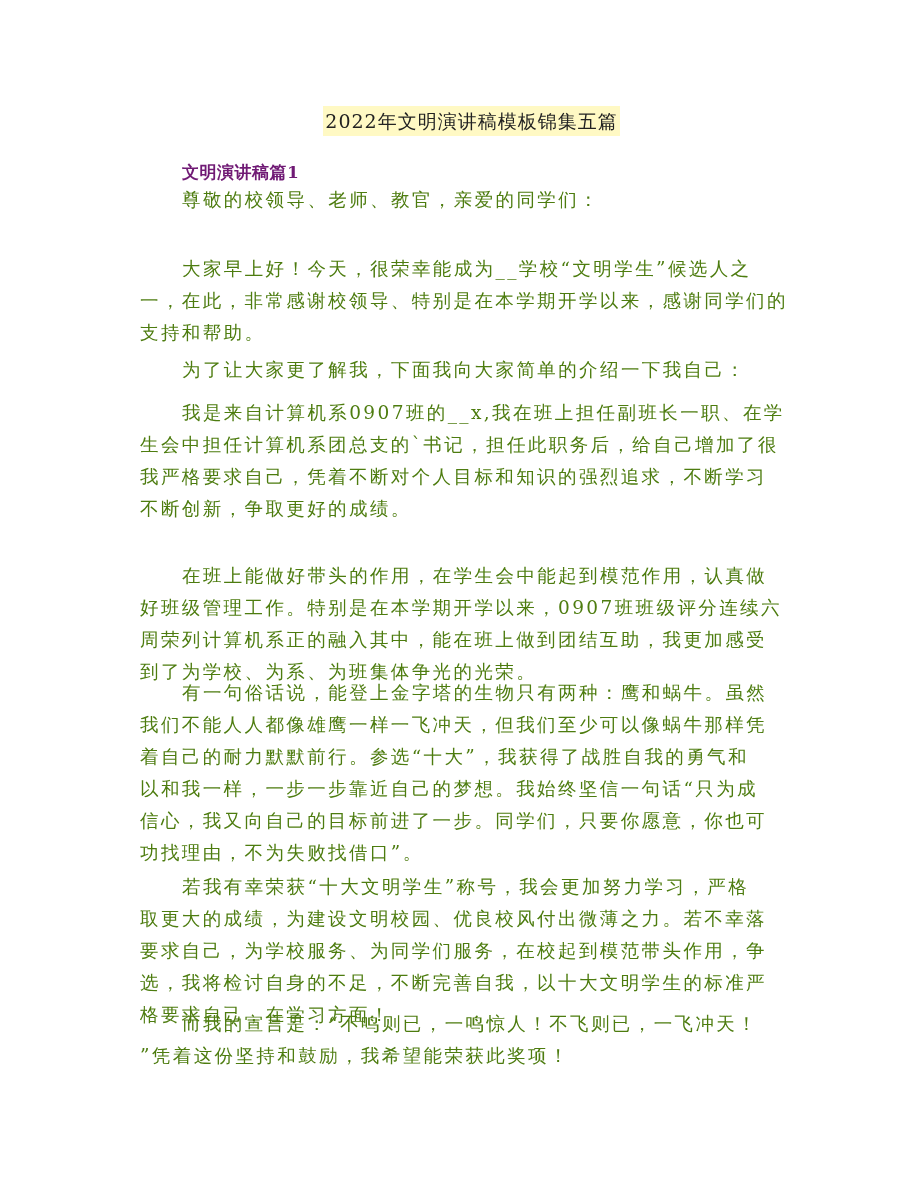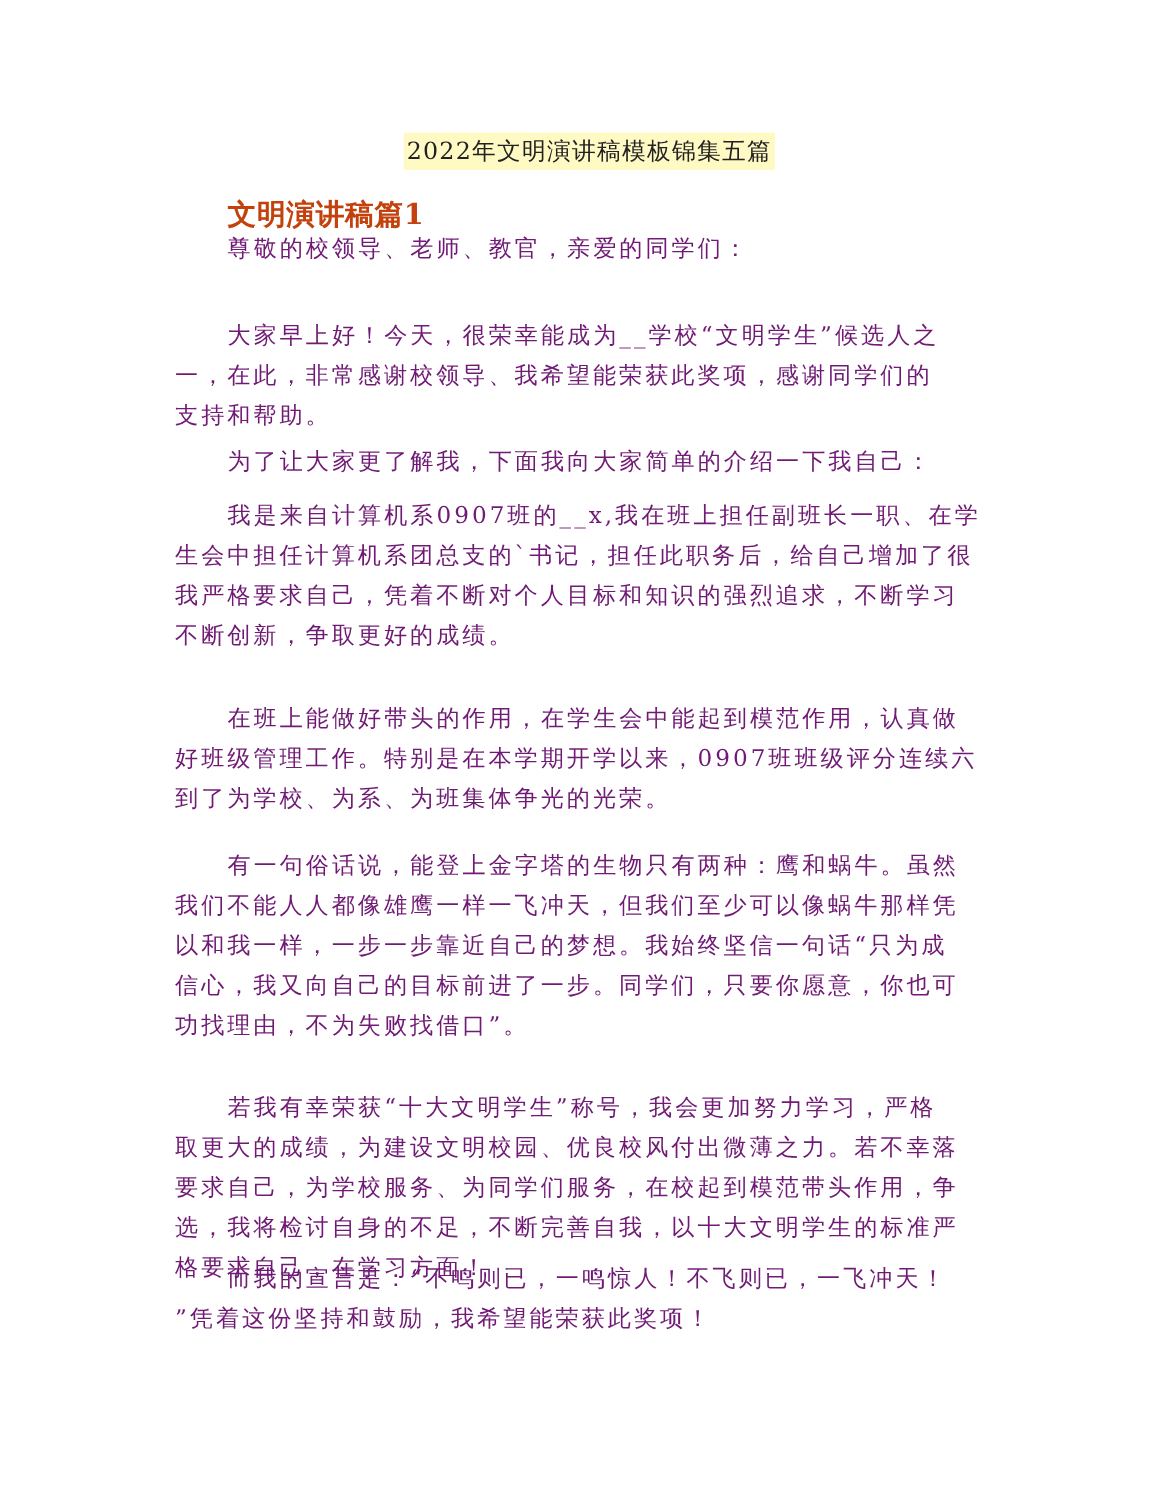--- a/index.html
+++ b/index.html
@@ -35,38 +35,38 @@
     line-height: 30px;
     padding: 0 2px;
     letter-spacing: 1px;
     color: #222;
     margin-left: 23px;
   }
   .heading {
     position: absolute;
     left: 182px;
     top: 158px;
-    font-size: 23px;
+    font-size: 17px;
     font-weight: bold;
     line-height: 28px;
-    color: #c2410c;
+    color: #701a75;
     letter-spacing: 0.5px;
   }
   .body {
     position: absolute;
     left: 140px;
     width: 640px;
   }
   .line {
     height: 32px;
     line-height: 32px;
     font-size: 18.5px;
     white-space: nowrap;
     letter-spacing: 2.4px;
-    color: #701a75;
+    color: #4d7c0f;
   }
   .line.indent {
     padding-left: 42px;
   }
   .para { position: absolute; left: 0; }
 </style>
 </head>
 <body>
 
 <div class="page">
@@ -78,44 +78,46 @@
   <div class="heading">文明演讲稿篇1</div>
 
   <div class="body">
 
     <div class="para" style="top:184px">
       <div class="line indent">尊敬的校领导、老师、教官，亲爱的同学们：</div>
     </div>
 
     <div class="para" style="top:253px">
       <div class="line indent">大家早上好！今天，很荣幸能成为__学校“文明学生”候选人之</div>
-      <div class="line">一，在此，非常感谢校领导、我希望能荣获此奖项，感谢同学们的</div>
+      <div class="line">一，在此，非常感谢校领导、特别是在本学期开学以来，感谢同学们的</div>
       <div class="line">支持和帮助。</div>
     </div>
 
     <div class="para" style="top:354px">
       <div class="line indent">为了让大家更了解我，下面我向大家简单的介绍一下我自己：</div>
     </div>
 
     <div class="para" style="top:397px">
       <div class="line indent">我是来自计算机系0907班的__x,我在班上担任副班长一职、在学</div>
       <div class="line">生会中担任计算机系团总支的`书记，担任此职务后，给自己增加了很</div>
       <div class="line">我严格要求自己，凭着不断对个人目标和知识的强烈追求，不断学习</div>
       <div class="line">不断创新，争取更好的成绩。</div>
     </div>
 
     <div class="para" style="top:560px">
       <div class="line indent">在班上能做好带头的作用，在学生会中能起到模范作用，认真做</div>
       <div class="line">好班级管理工作。特别是在本学期开学以来，0907班班级评分连续六</div>
+      <div class="line">周荣列计算机系正的融入其中，能在班上做到团结互助，我更加感受</div>
       <div class="line">到了为学校、为系、为班集体争光的光荣。</div>
     </div>
 
     <div class="para" style="top:677px">
       <div class="line indent">有一句俗话说，能登上金字塔的生物只有两种：鹰和蜗牛。虽然</div>
       <div class="line">我们不能人人都像雄鹰一样一飞冲天，但我们至少可以像蜗牛那样凭</div>
+      <div class="line">着自己的耐力默默前行。参选“十大”，我获得了战胜自我的勇气和</div>
       <div class="line">以和我一样，一步一步靠近自己的梦想。我始终坚信一句话“只为成</div>
       <div class="line">信心，我又向自己的目标前进了一步。同学们，只要你愿意，你也可</div>
       <div class="line">功找理由，不为失败找借口”。</div>
     </div>
 
     <div class="para" style="top:871px">
       <div class="line indent">若我有幸荣获“十大文明学生”称号，我会更加努力学习，严格</div>
       <div class="line">取更大的成绩，为建设文明校园、优良校风付出微薄之力。若不幸落</div>
       <div class="line">要求自己，为学校服务、为同学们服务，在校起到模范带头作用，争</div>
       <div class="line">选，我将检讨自身的不足，不断完善自我，以十大文明学生的标准严</div>

